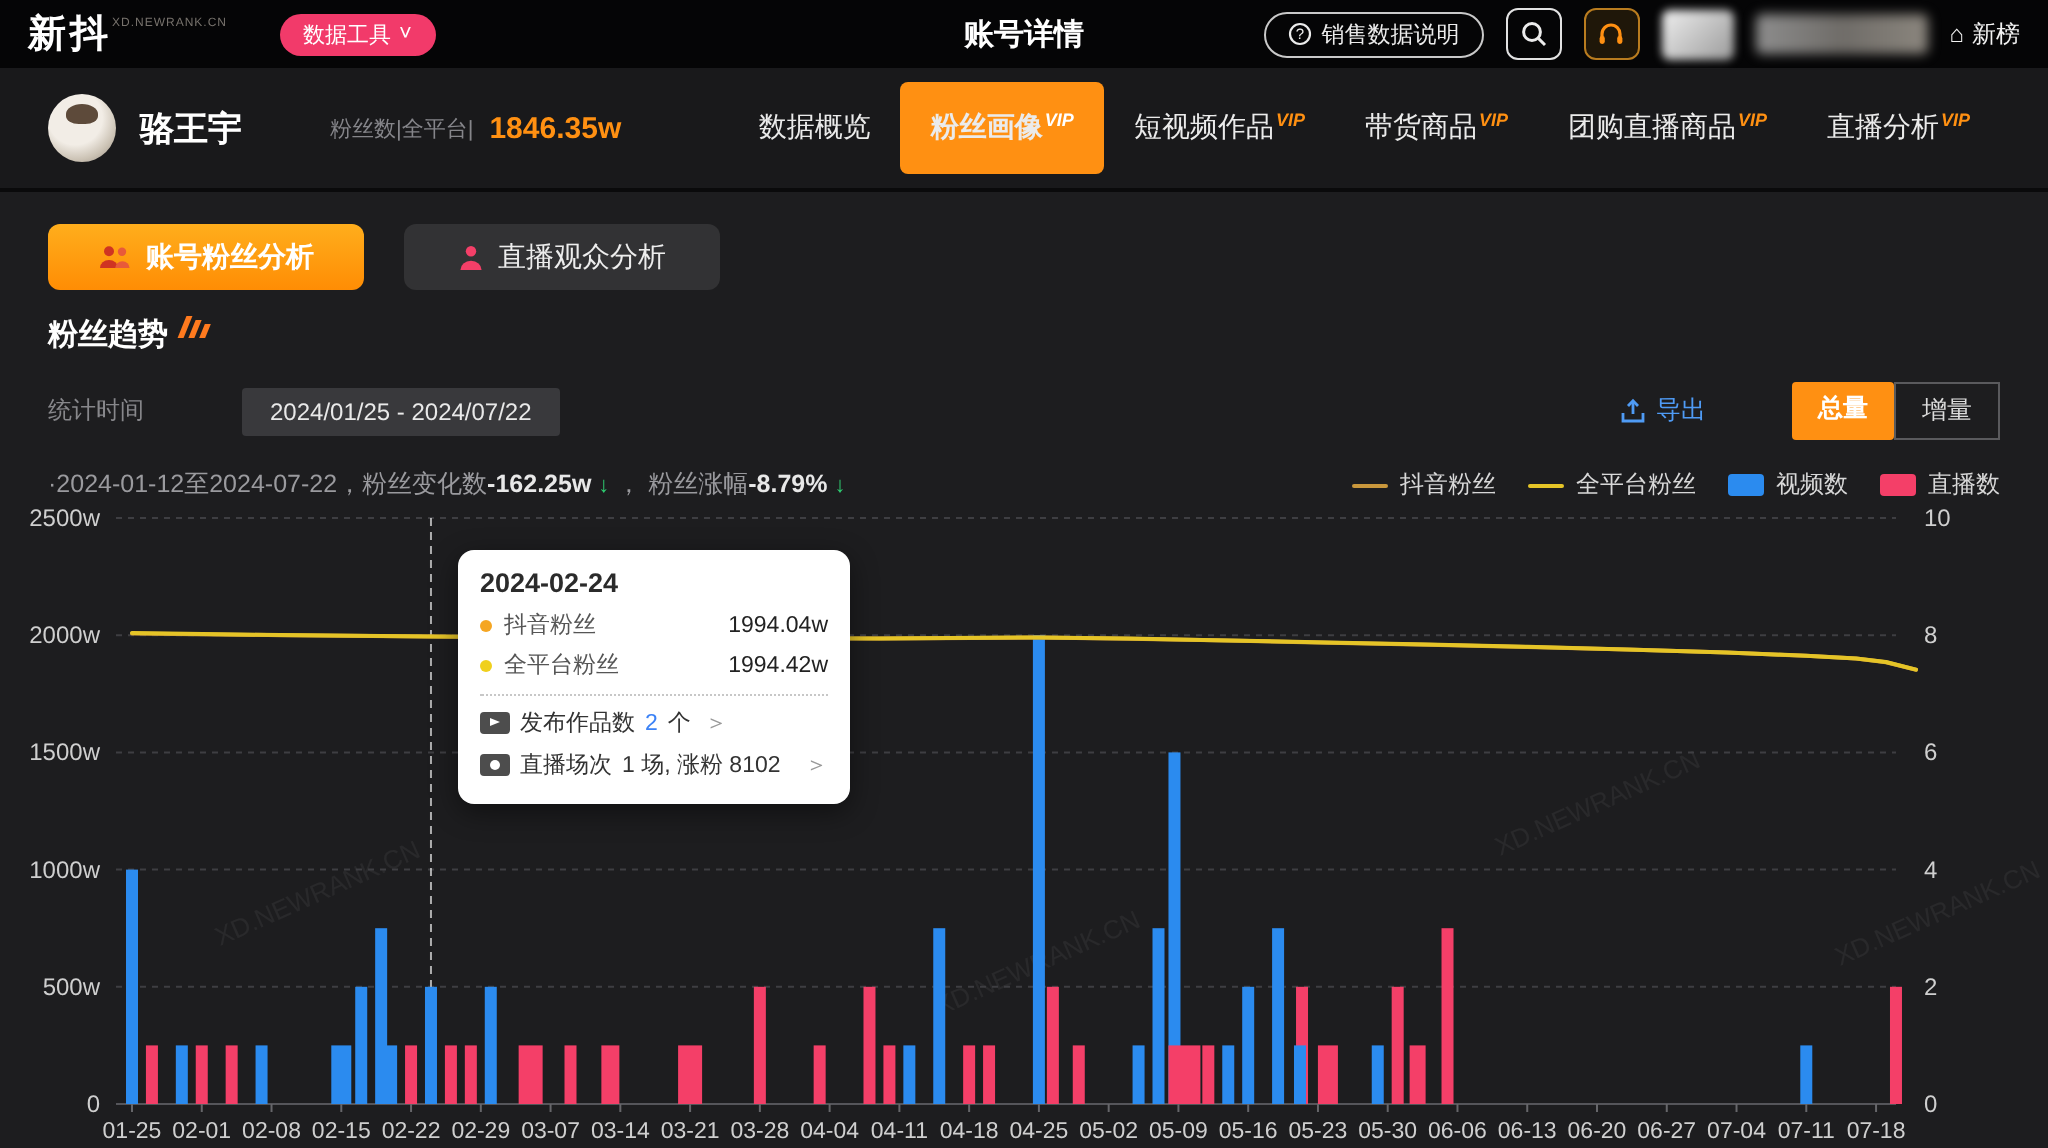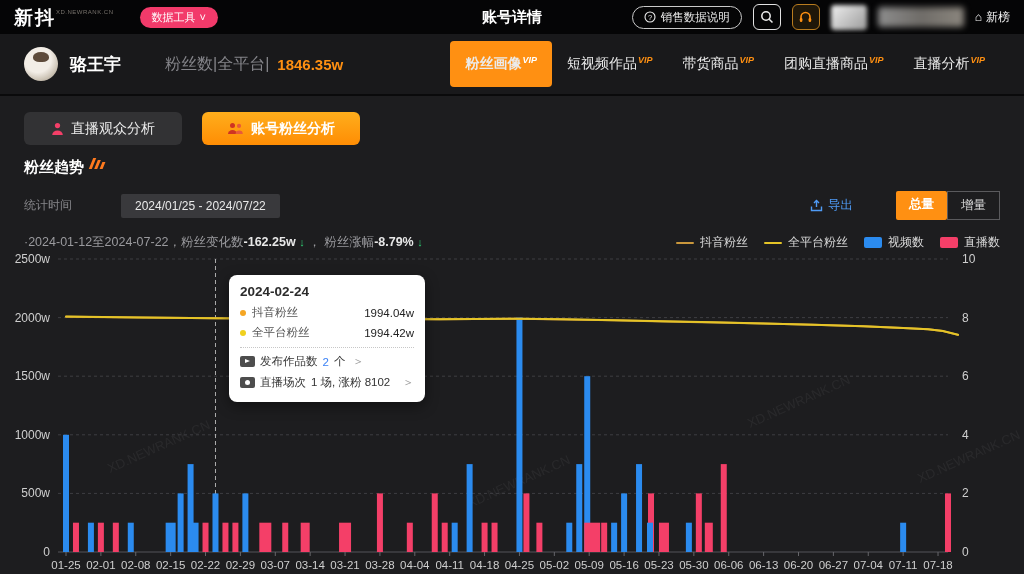--- a/index.html
+++ b/index.html
@@ -20,21 +20,21 @@
     display:flex; align-items:center; justify-content:center; }
   .sq-btn.orange { border:1px solid #b97c1f; background:#1f1709; }
   .blur-avatar { width:36px; height:25px; border-radius:4px; background:linear-gradient(135deg,#efefef,#9a9a9a); filter:blur(2px); }
   .blur-name { width:86px; height:20px; border-radius:3px; background:linear-gradient(90deg,#8d8d8d,#6f6c68,#8b867e); filter:blur(3px); }
   .home-link { color:#f2f2f2; font-size:12px; display:flex; align-items:center; gap:4px; }
   
   .account-bar { height:62px; background:#19191b; display:flex; align-items:center; padding:0 24px; border-bottom:2px solid #0a0a0b; }
   .avatar { width:34px; height:34px; border-radius:50%; background:radial-gradient(circle at 40% 35%, #f2ede6 0 45%, #cbc2b4 70%, #8c8378 100%); position:relative; overflow:hidden; }
   .avatar:before { content:""; position:absolute; left:9px; top:5px; width:16px; height:10px; border-radius:50% 50% 40% 40%; background:#5d4a3a; }
   .acct-name { color:#fff; font-size:17px; font-weight:bold; margin-left:12px; }
-  .fans-label { color:#85858a; font-size:16px; margin-left:44px; }
+  .fans-label { color:#85858a; font-size:11px; margin-left:44px; }
   .fans-value { color:#ff9012; font-size:15px; font-weight:bold; margin-left:8px; }
   .acct-tabs { margin-left:auto; display:flex; align-items:center; }
   .acct-tab { height:46px; padding:0 15px; display:flex; align-items:center; color:#ebebeb; font-size:14px; cursor:pointer; }
   .acct-tab sup { color:#ff9012; font-size:9px; font-style:italic; font-weight:bold; margin:-8px 0 0 1px; }
   .acct-tab.active { background:#ff9012; border-radius:4px; font-weight:bold; }
   .acct-tab.active sup { color:#fff; }
   
   .content { padding:16px 24px 0; }
   .subtabs { display:flex; gap:20px; }
   .subtab { height:33px; border-radius:6px; display:flex; align-items:center; justify-content:center; gap:7px;
@@ -128,20 +128,23 @@
     </div>
   </div>
 </div>
 
 <div class="account-bar">
   <div class="avatar"></div>
   <span class="acct-name">骆王宇</span>
   <span class="fans-label">粉丝数|全平台|</span>
   <span class="fans-value">1846.35w</span>
   <div class="acct-tabs">
+      <div class="acct-tab">
+        <span>数据概览</span>
+      </div>
       <div class="acct-tab active">
         <span>粉丝画像</span>
         <sup>VIP</sup>
       </div>
       <div class="acct-tab">
         <span>短视频作品</span>
         <sup>VIP</sup>
       </div>
       <div class="acct-tab">
         <span>带货商品</span>
@@ -154,35 +157,35 @@
       <div class="acct-tab">
         <span>直播分析</span>
         <sup>VIP</sup>
       </div>
     </div>
 </div>
 
 <div class="content">
 
   <div class="subtabs">
-    <div class="subtab plain">
-      <svg width="13" height="14" viewBox="0 0 13 14">
-        <circle cx="6.5" cy="3.6" r="2.6" fill="#f43f68"></circle>
-        <path d="M1.2 13 a5.3 4.6 0 0 1 10.6 0 z" fill="#f43f68"></path>
-      </svg>
-      <span>直播观众分析</span>
-    </div>
     <div class="subtab active">
       <svg width="17" height="14" viewBox="0 0 17 14">
         <circle cx="5.5" cy="3.6" r="2.5" fill="#cf3422"></circle>
         <path d="M1 12 a4.5 4 0 0 1 9 0 z" fill="#cf3422"></path>
         <circle cx="12" cy="3.9" r="2.1" fill="#e85a3a"></circle>
         <path d="M8.6 12 a3.6 3.4 0 0 1 7.2 0 z" fill="#e85a3a"></path>
       </svg>
       <span>账号粉丝分析</span>
+    </div>
+    <div class="subtab plain">
+      <svg width="13" height="14" viewBox="0 0 13 14">
+        <circle cx="6.5" cy="3.6" r="2.6" fill="#f43f68"></circle>
+        <path d="M1.2 13 a5.3 4.6 0 0 1 10.6 0 z" fill="#f43f68"></path>
+      </svg>
+      <span>直播观众分析</span>
     </div>
   </div>
 
   <div class="section-title">
     <span class="txt">粉丝趋势</span>
     <span class="tick-marks">
         <i></i>
         <i></i>
         <i></i>
       </span>

